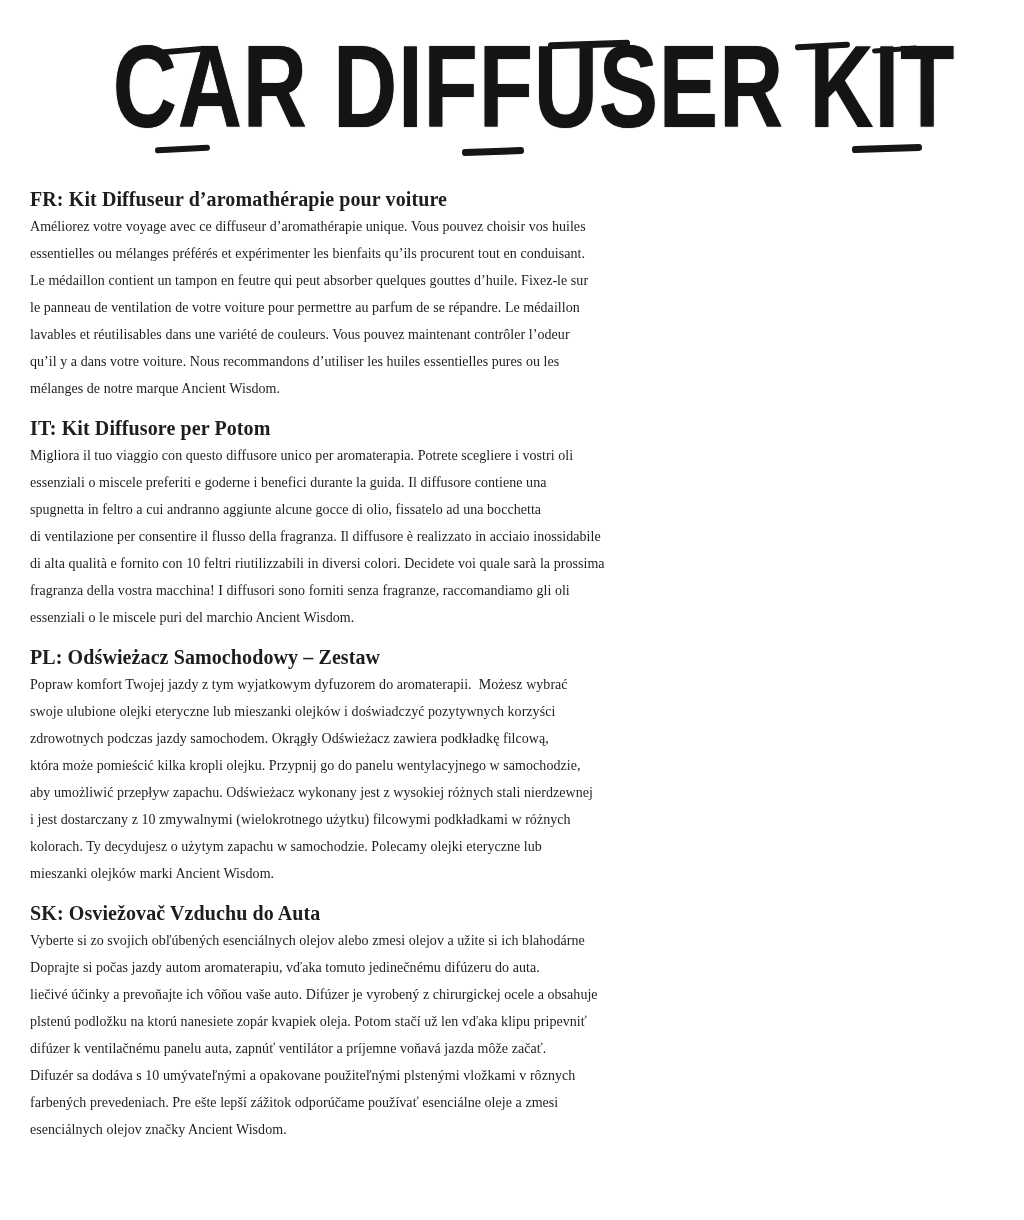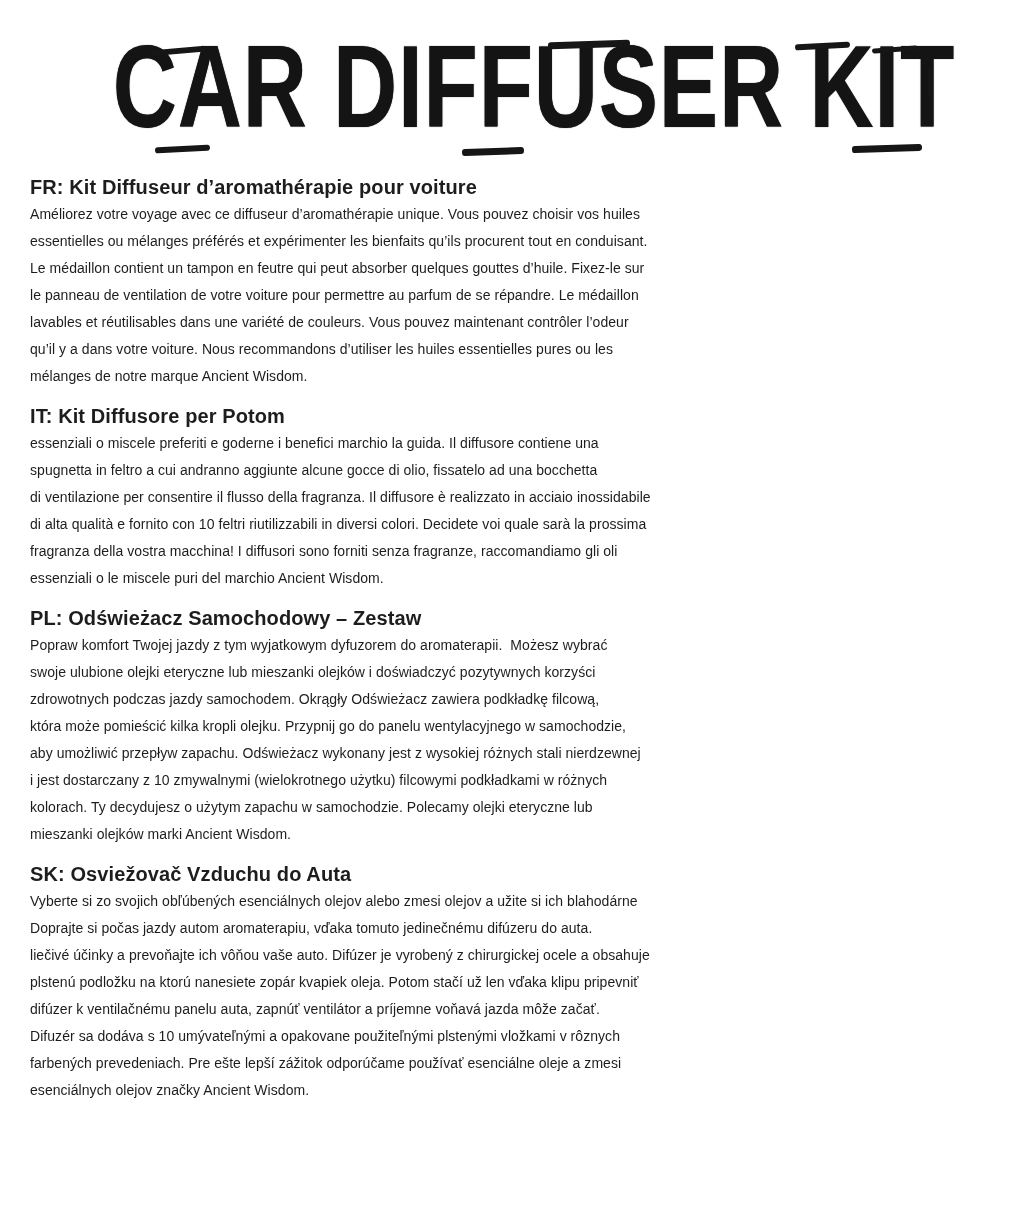--- a/index.html
+++ b/index.html
@@ -39,23 +39,24 @@
     text-shadow: 0 0 1px #141414;
   }
   .mark {
     position: absolute;
     background: #161616;
     border-radius: 3px;
   }
   
   .content {
     position: absolute;
-    top: 174px;
+    top: 186px;
     left: 30px;
     right: 6px;
+    font-family: Liberation Serif, serif;
   }
   .section { margin-bottom: 13px; }
   .section-heading {
     font-size: 20px;
     line-height: 27px;
     font-weight: bold;
     white-space: pre;
     letter-spacing: 0.1px;
   }
   .section-body .line {
@@ -94,21 +95,22 @@
           <div class="line">le panneau de ventilation de votre voiture pour permettre au parfum de se répandre. Le médaillon</div>
           <div class="line">lavables et réutilisables dans une variété de couleurs. Vous pouvez maintenant contrôler l’odeur</div>
           <div class="line">qu’il y a dans votre voiture. Nous recommandons d’utiliser les huiles essentielles pures ou les</div>
           <div class="line">mélanges de notre marque Ancient Wisdom.</div>
         </div>
     </div>
 
     <div class="section">
       <div class="section-heading">IT: Kit Diffusore per Potom</div>
       <div class="section-body">
-          <div class="line">essenziali o miscele preferiti e goderne i benefici marchio la guida. Il diffusore contiene una</div>
+          <div class="line">Migliora il tuo viaggio con questo diffusore unico per aromaterapia. Potrete scegliere i vostri oli</div>
+          <div class="line">essenziali o miscele preferiti e goderne i benefici durante la guida. Il diffusore contiene una</div>
           <div class="line">spugnetta in feltro a cui andranno aggiunte alcune gocce di olio, fissatelo ad una bocchetta</div>
           <div class="line">di ventilazione per consentire il flusso della fragranza. Il diffusore è realizzato in acciaio inossidabile</div>
           <div class="line">di alta qualità e fornito con 10 feltri riutilizzabili in diversi colori. Decidete voi quale sarà la prossima</div>
           <div class="line">fragranza della vostra macchina! I diffusori sono forniti senza fragranze, raccomandiamo gli oli</div>
           <div class="line">essenziali o le miscele puri del marchio Ancient Wisdom.</div>
         </div>
     </div>
 
     <div class="section">
       <div class="section-heading">PL: Odświeżacz Samochodowy – Zestaw</div>

